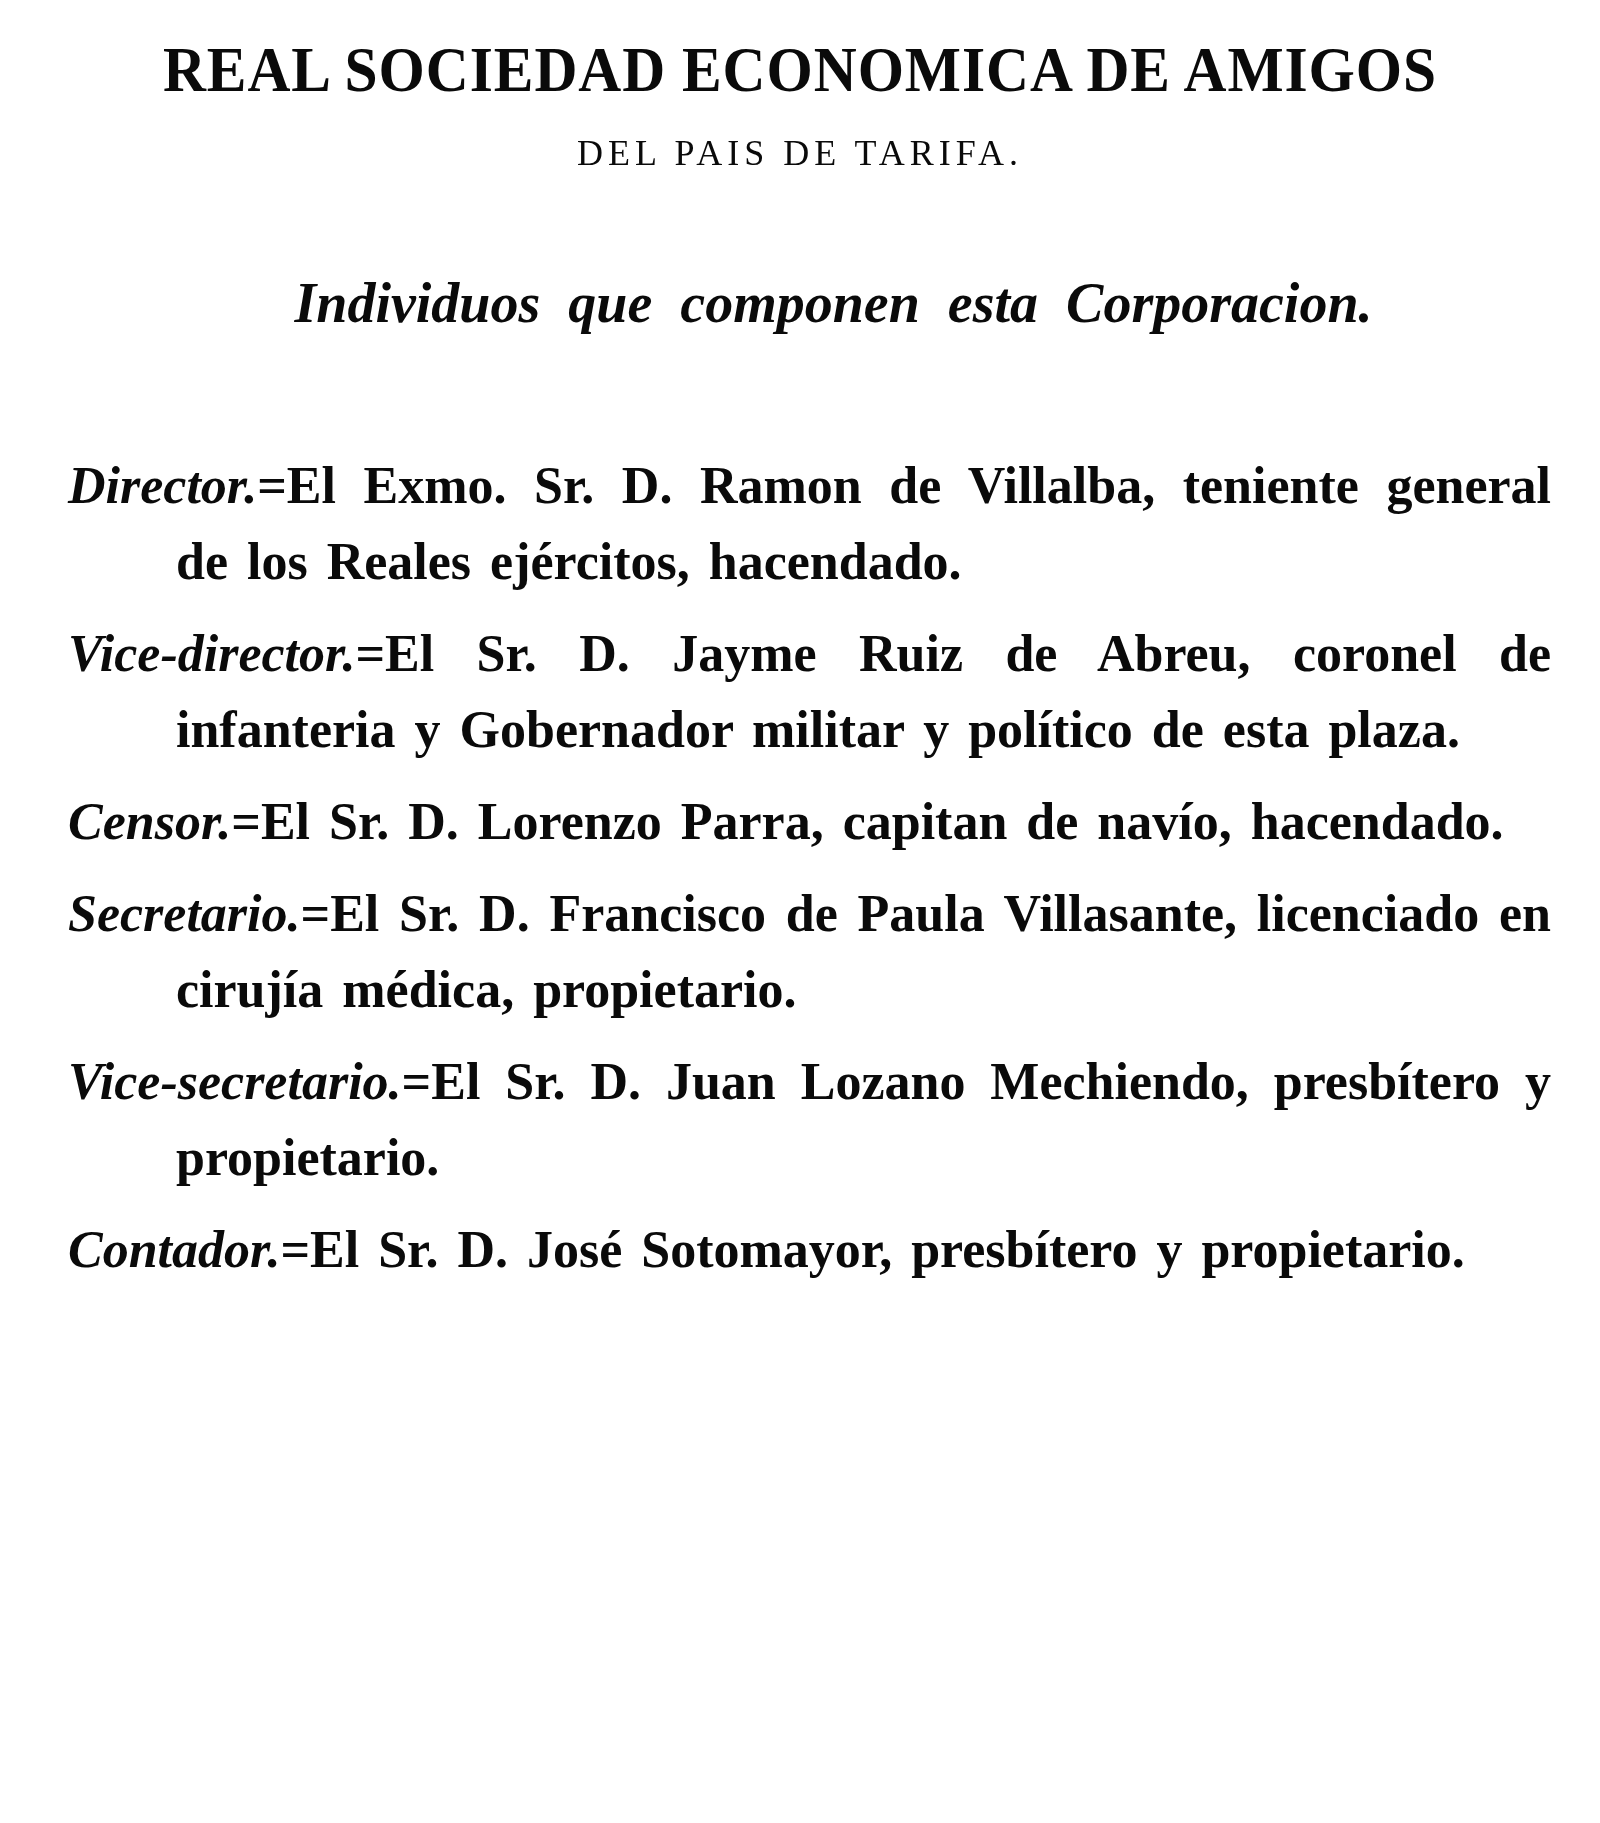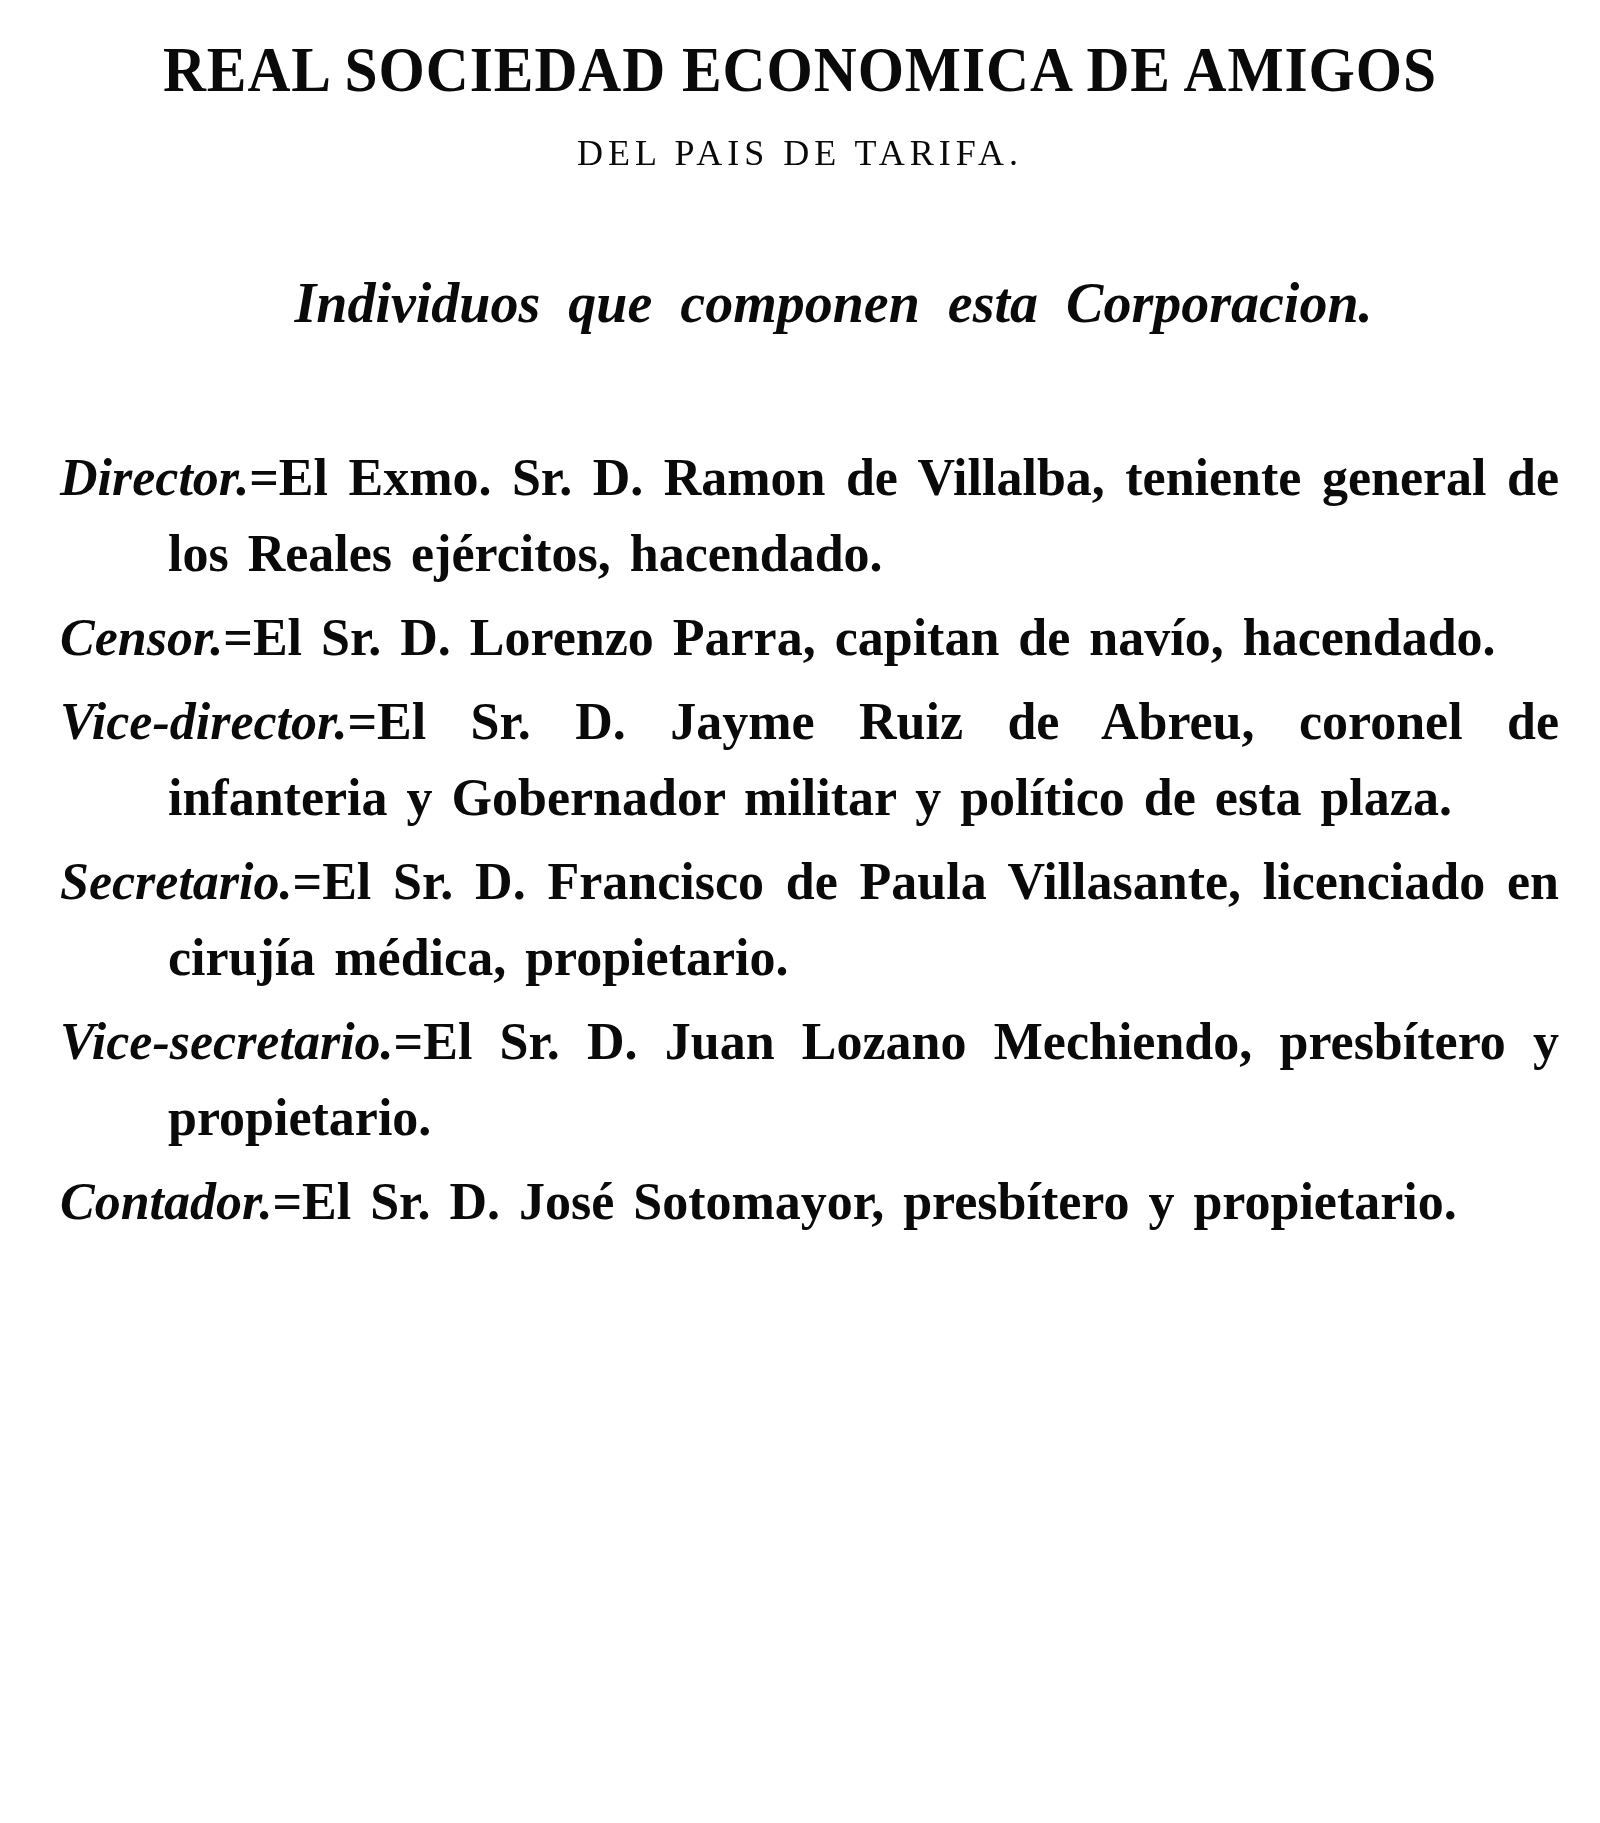--- a/index.html
+++ b/index.html
@@ -60,21 +60,21 @@
       top: 432px;
       width: 1515px;
     }
     .entry {
       font-size: 52px;
       font-weight: bold;
       line-height: 76px;
       text-align: justify;
       text-indent: -108px;
       padding-left: 108px;
-      margin: 8px;
+      margin: 16px;
       word-spacing: 6px;
     }
     .entry .role {
       font-style: italic;
     }
     .entry .sep {
       font-style: normal;
     }
   </style>
 </head>
@@ -83,24 +83,24 @@
 <div class="page">
   <div class="title">REAL SOCIEDAD ECONOMICA DE AMIGOS</div>
   <div class="subtitle">DEL PAIS DE TARIFA.</div>
   <div class="heading">Individuos que componen esta Corporacion.</div>
 
   <div class="entries">
     <p class="entry">
       <span class="role">Director.</span><span class="sep">=</span><span>El Exmo. Sr. D. Ramon de Villalba, teniente general de los Reales ejércitos, hacendado.</span>
     </p>
     <p class="entry">
-      <span class="role">Censor.</span><span class="sep">=</span><span>El Sr. D. Lorenzo Parra, capitan de navío, hacendado.</span>
+      <span class="role">Vice-director.</span><span class="sep">=</span><span>El Sr. D. Jayme Ruiz de Abreu, coronel de infanteria y Gobernador militar y político de esta plaza.</span>
     </p>
     <p class="entry">
-      <span class="role">Vice-director.</span><span class="sep">=</span><span>El Sr. D. Jayme Ruiz de Abreu, coronel de infanteria y Gobernador militar y político de esta plaza.</span>
+      <span class="role">Censor.</span><span class="sep">=</span><span>El Sr. D. Lorenzo Parra, capitan de navío, hacendado.</span>
     </p>
     <p class="entry">
       <span class="role">Secretario.</span><span class="sep">=</span><span>El Sr. D. Francisco de Paula Villasante, licenciado en cirujía médica, propietario.</span>
     </p>
     <p class="entry">
       <span class="role">Vice-secretario.</span><span class="sep">=</span><span>El Sr. D. Juan Lozano Mechiendo, presbítero y propietario.</span>
     </p>
     <p class="entry">
       <span class="role">Contador.</span><span class="sep">=</span><span>El Sr. D. José Sotomayor, presbítero y propietario.</span>
     </p>

